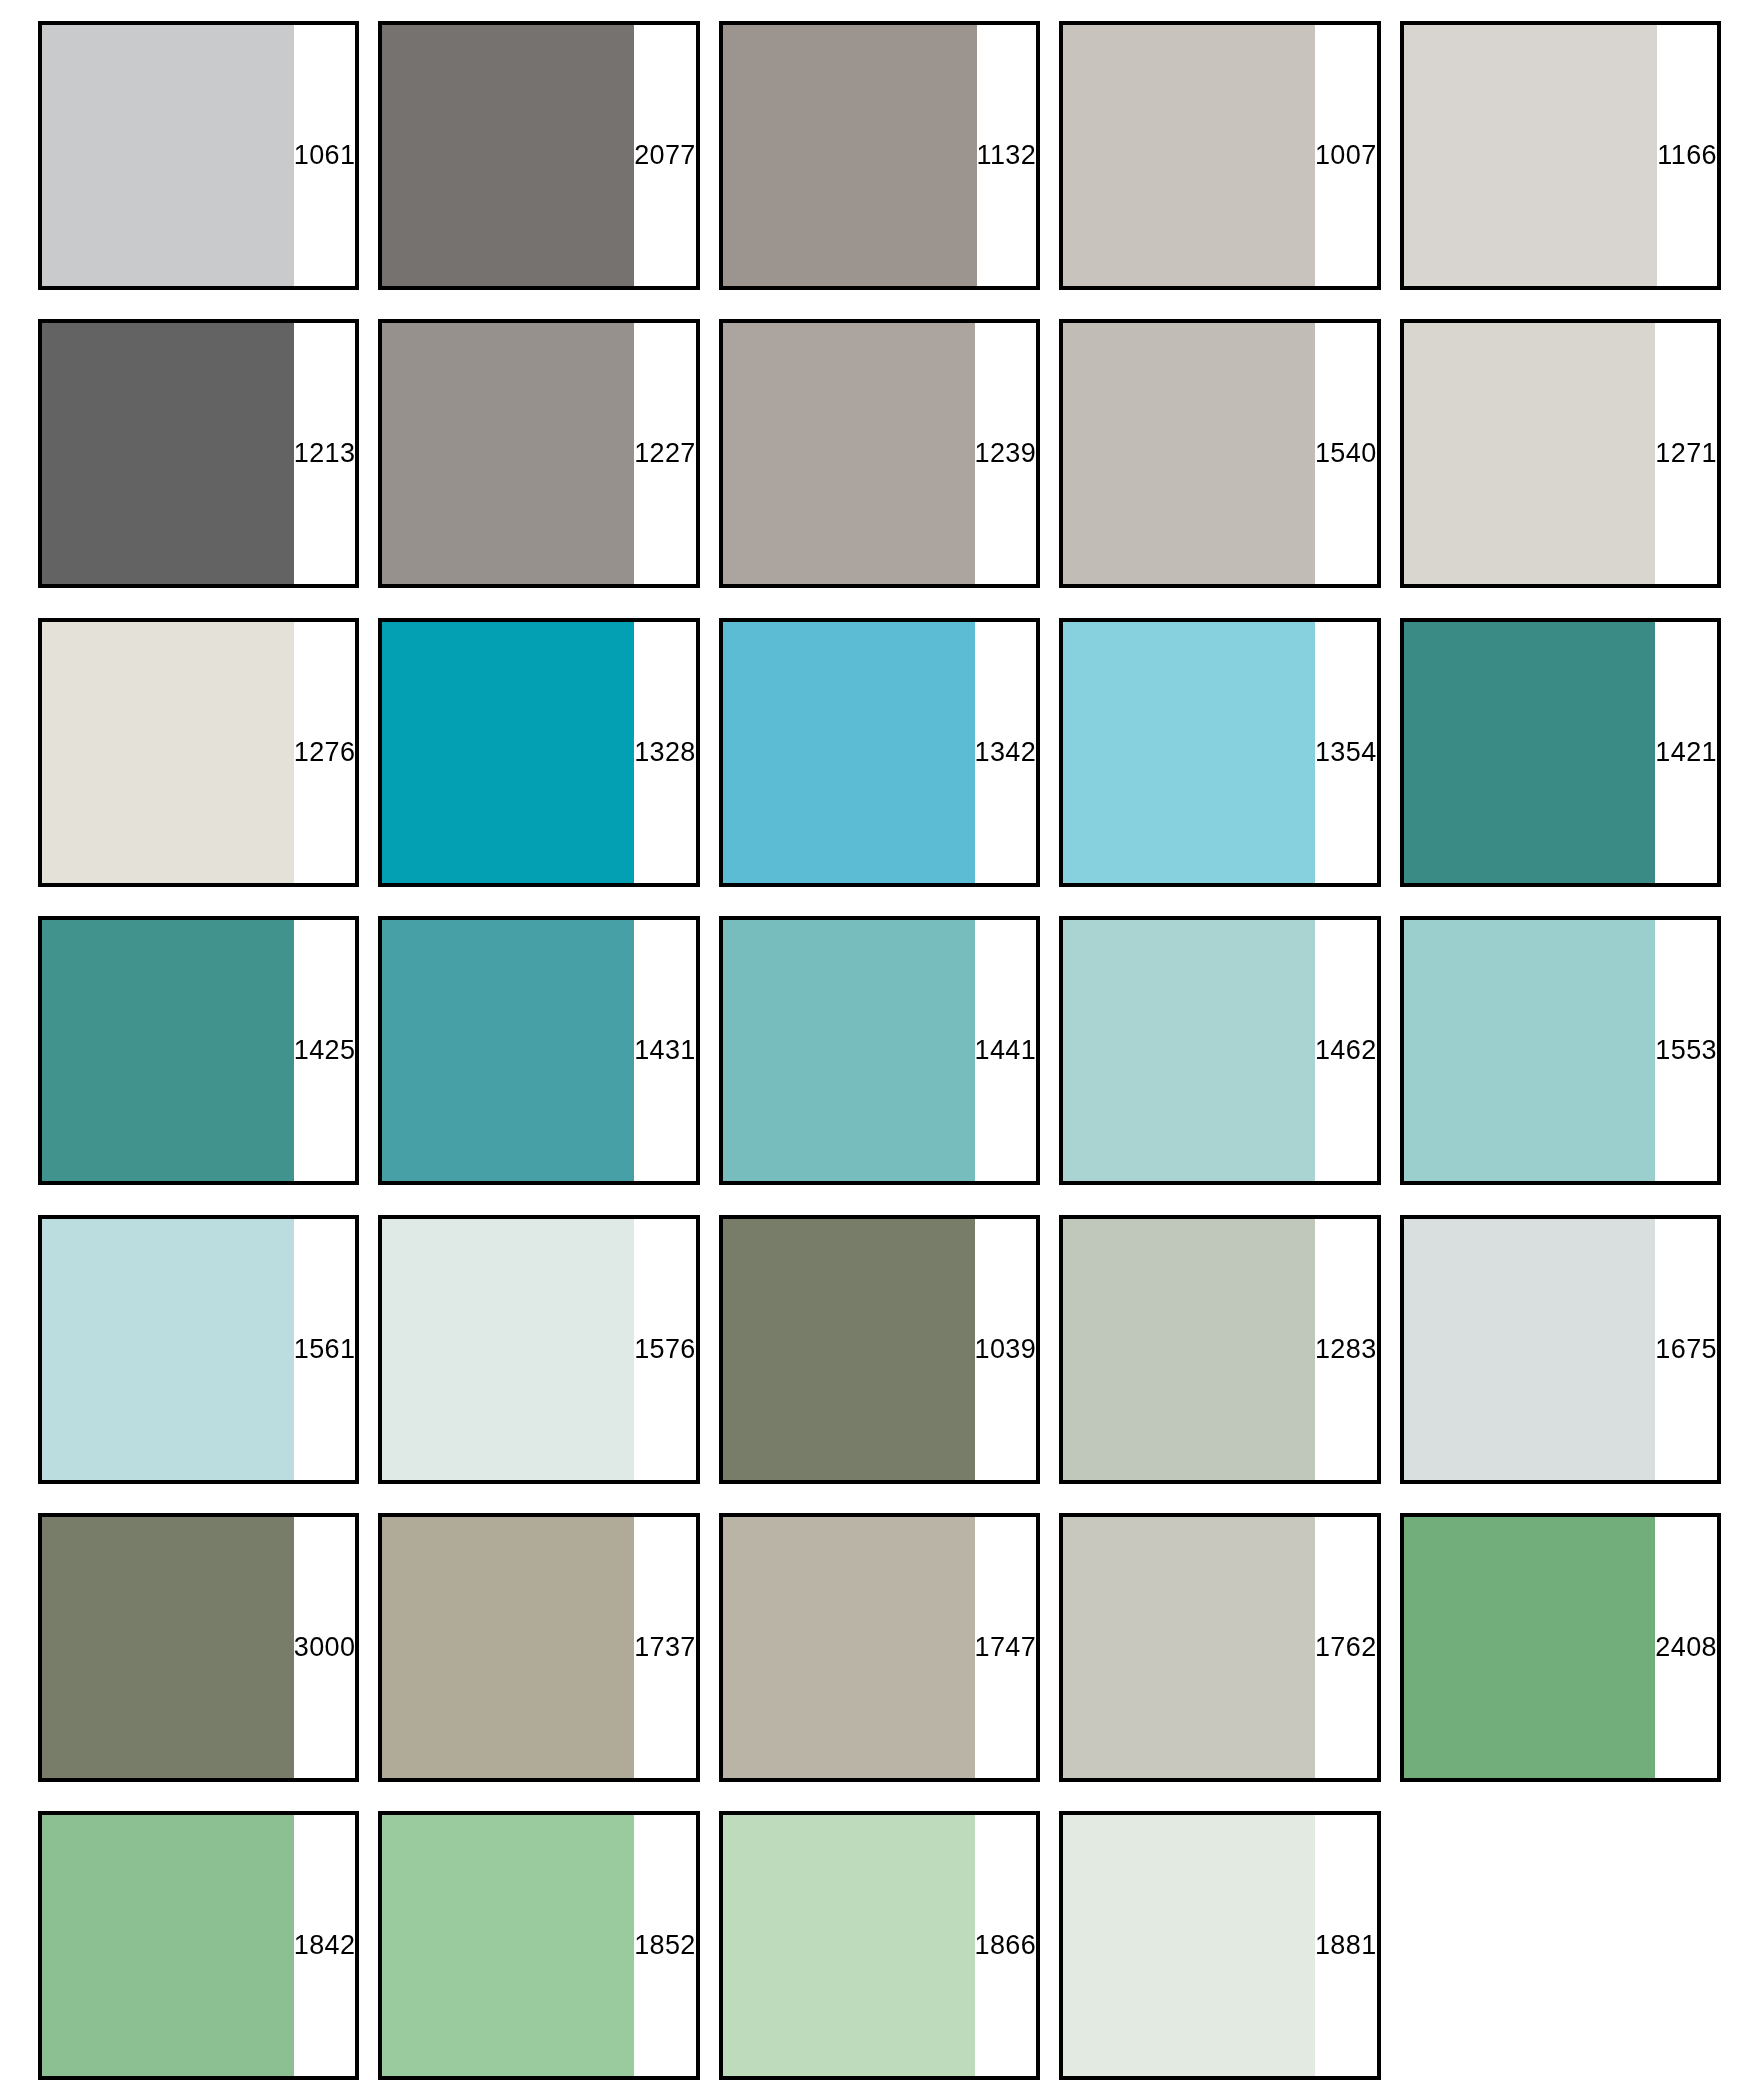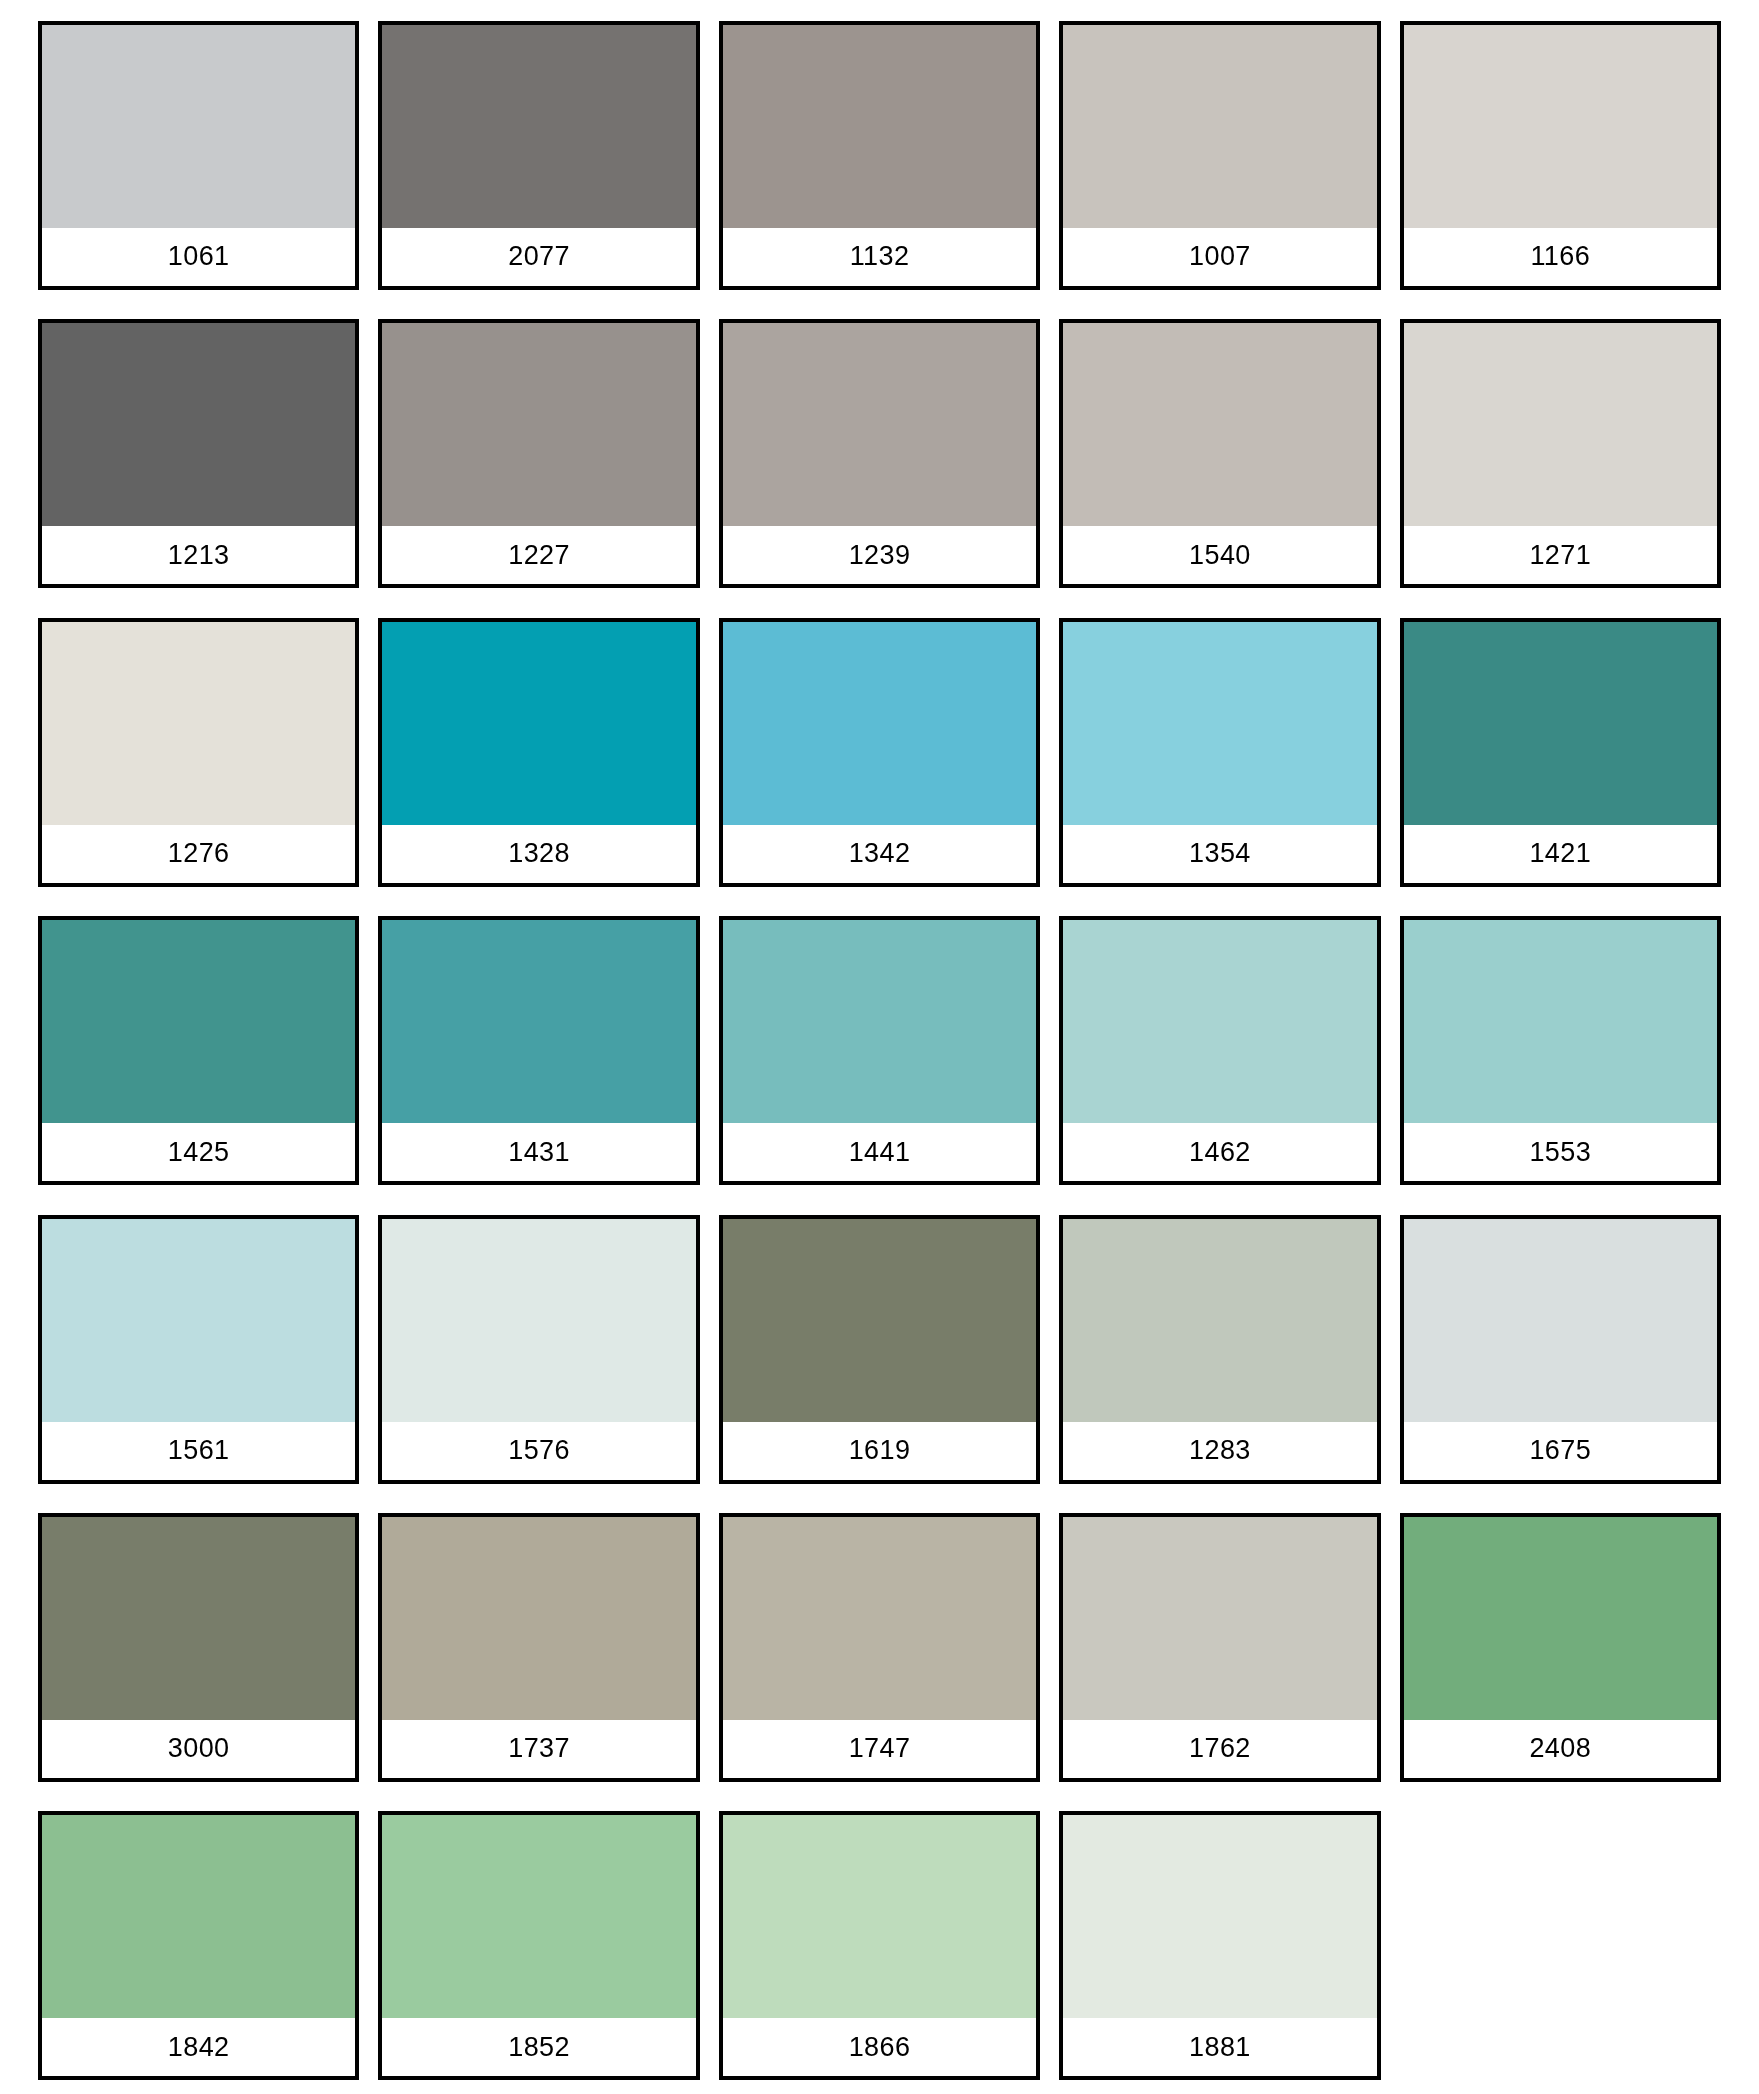--- a/index.html
+++ b/index.html
@@ -26,21 +26,21 @@
     column-gap: 19px;
     row-gap: 29.5px;
     align-content: start;
   }
 
   .swatch-card {
     box-sizing: border-box;
     border: 4.1px solid #000000;
     background: #ffffff;
     display: flex;
-    flex-direction: column;
+    flex-direction: row;
     overflow: hidden;
   }
 
   .swatch-color {
     flex: 1 1 auto;
     width: 100%;
     min-height: 0;
   }
 
   .swatch-label-strip {
@@ -193,21 +193,21 @@
     </div>
     <div class="swatch-card">
       <div class="swatch-color" style="background-color: rgb(223, 233, 230);"></div>
       <div class="swatch-label-strip">
         <span class="swatch-label">1576</span>
       </div>
     </div>
     <div class="swatch-card">
       <div class="swatch-color" style="background-color: rgb(120, 125, 105);"></div>
       <div class="swatch-label-strip">
-        <span class="swatch-label">1619</span>
+        <span class="swatch-label">1039</span>
       </div>
     </div>
     <div class="swatch-card">
       <div class="swatch-color" style="background-color: rgb(192, 200, 188);"></div>
       <div class="swatch-label-strip">
         <span class="swatch-label">1283</span>
       </div>
     </div>
     <div class="swatch-card">
       <div class="swatch-color" style="background-color: rgb(217, 223, 223);"></div>

